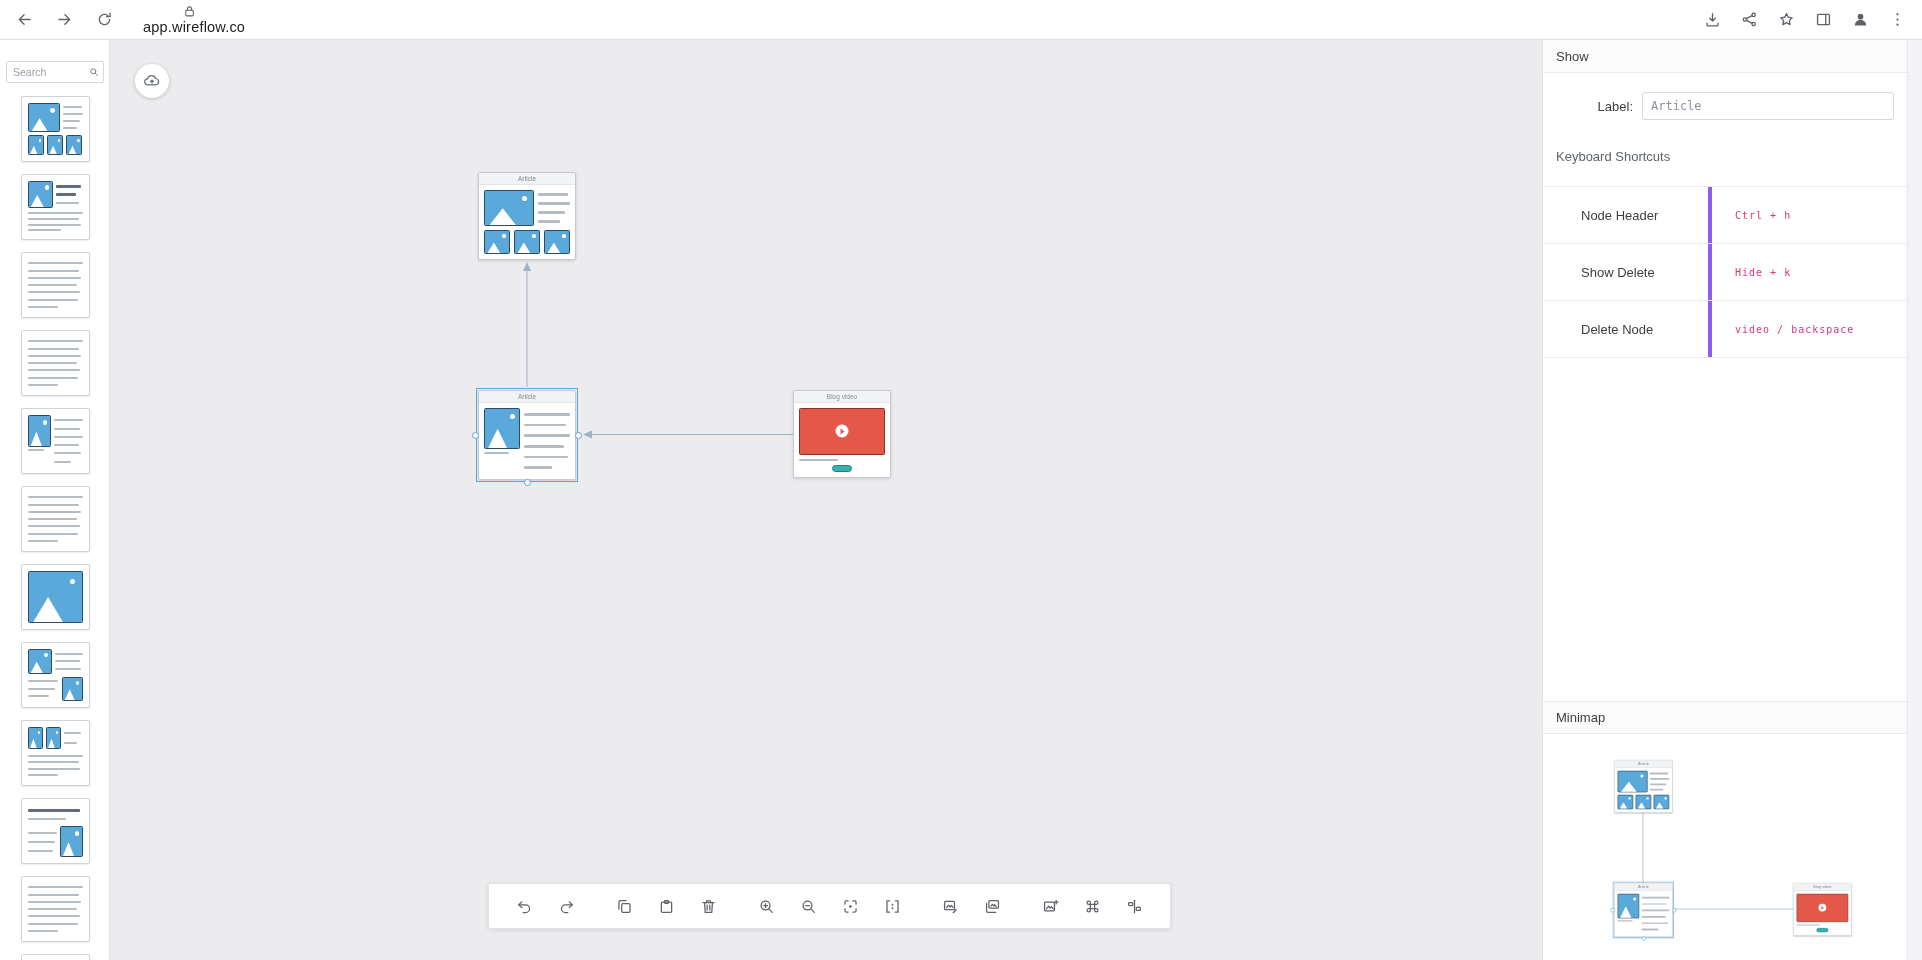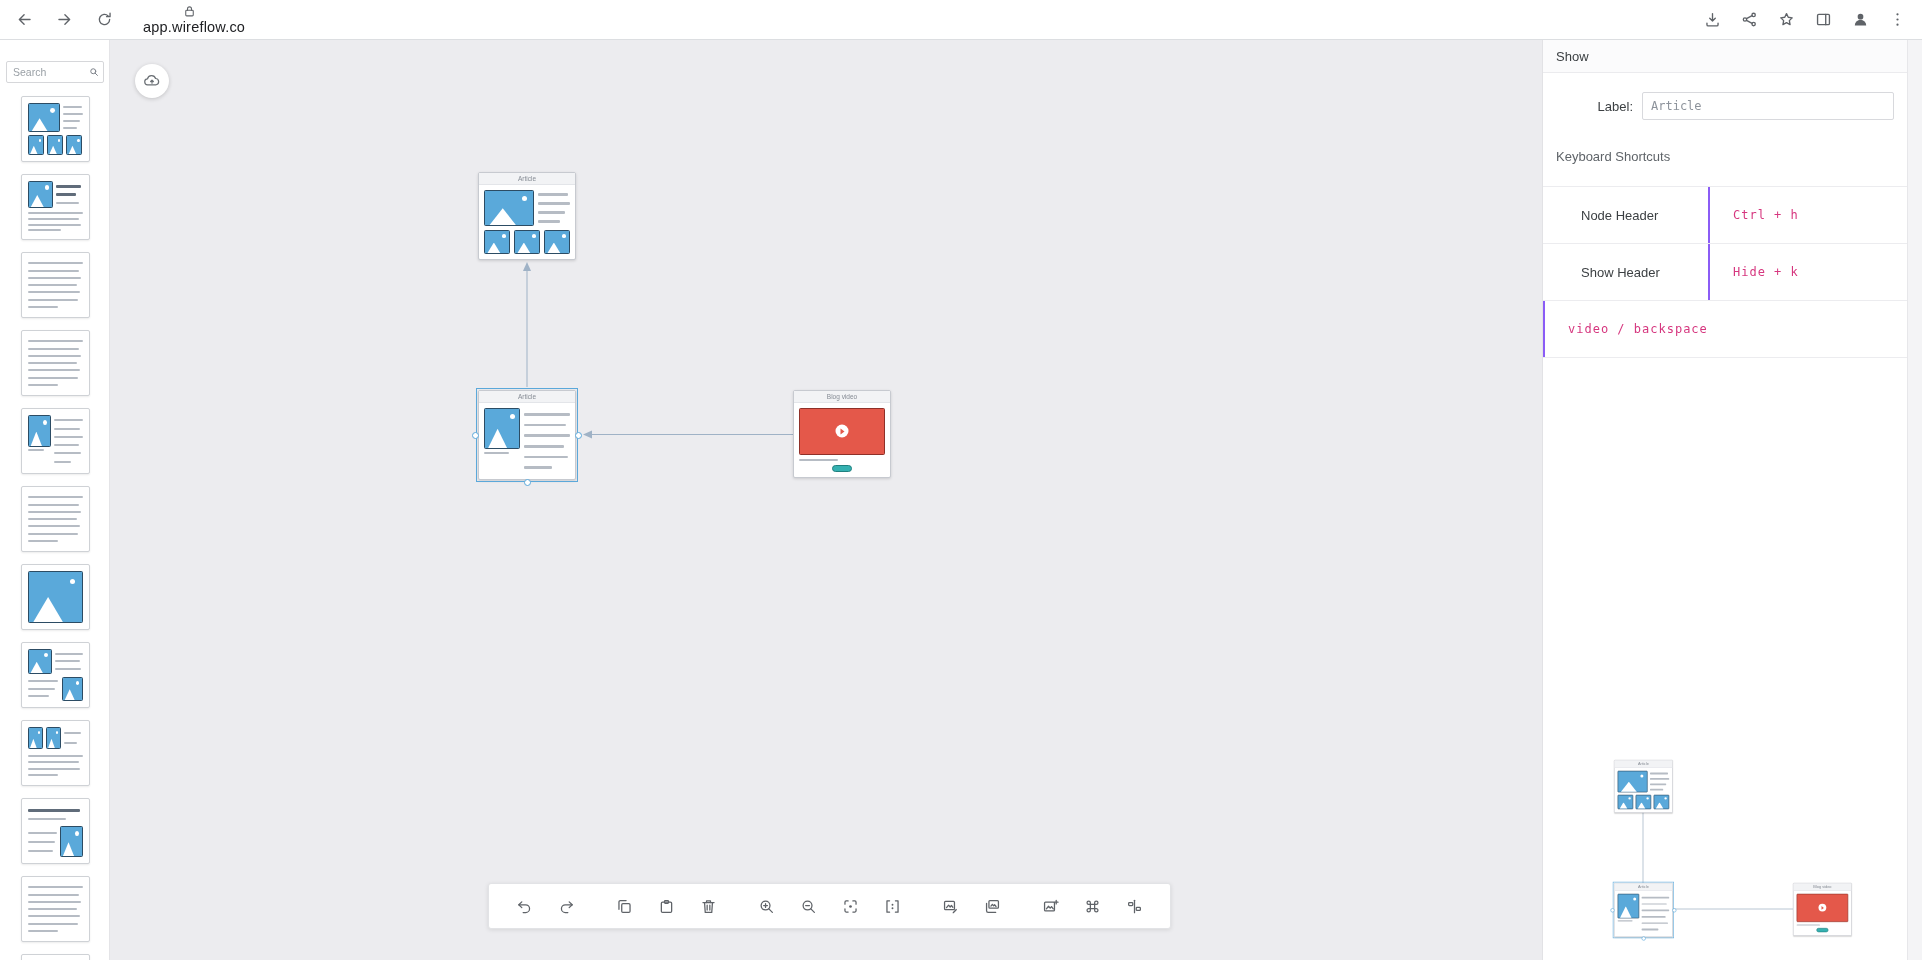--- a/index.html
+++ b/index.html
@@ -77,21 +77,21 @@
   .phead{position:absolute;left:0;right:0;height:33px;background:#fbfbfc;border-bottom:1px solid #ebebee;display:flex;align-items:center;padding:0 13px;font-size:13px;color:#3c4043;}
   .phead.top{top:0;}
   .phead.mm{top:661px;border-top:1px solid #ebebee;}
   .labelrow{position:absolute;top:52px;left:0;right:13px;height:28px;display:flex;align-items:center;justify-content:flex-end;gap:9px;}
   .labelrow label{font-size:13px;color:#3c4043;}
   .labelrow input{width:252px;height:28px;border:1px solid #d8d9dd;border-radius:2px;font-family:"DejaVu Sans Mono",monospace;font-size:12px;color:#8d939b;padding:0 8px;outline:none;background:#fff;}
   .kstitle{position:absolute;top:109px;left:13px;font-size:13px;color:#5f6469;}
   .kstable{position:absolute;top:146px;left:0;right:0;border-bottom:1px solid #ececef;}
   .ksrow{height:57px;display:flex;align-items:stretch;border-top:1px solid #ececef;}
   .ksaction{width:165px;padding-left:38px;font-size:13px;color:#3c4043;display:flex;align-items:center;}
-  .kskeys{flex:1;border-left:2px solid #8b5cf6;padding-left:23px;display:flex;align-items:center;font-family:"DejaVu Sans Mono",monospace;font-size:12px;letter-spacing:1px;color:#d6377f;}
+  .kskeys{flex:1;border-left:4px solid #8b5cf6;padding-left:23px;display:flex;align-items:center;font-family:"DejaVu Sans Mono",monospace;font-size:10px;letter-spacing:1px;color:#d6377f;}
   .mm-edges{position:absolute;left:0;top:0;pointer-events:none;z-index:0;}
   .mini-wrap{position:absolute;z-index:1;}
   .mini-wrap .node{box-shadow:0 1px 2px rgba(0,0,0,.15);}
 
   .vscroll{position:absolute;left:1907px;top:0;width:15px;height:920px;background:#f4f4f6;border-left:1px solid #e7e7ea;}
 </style>
 </head>
 <body>
 
 <div class="chrome">
@@ -533,27 +533,31 @@
       <label>Label:</label>
       <input value="Article" style="">
     </div>
     <div class="kstitle">Keyboard Shortcuts</div>
     <div class="kstable" id="kstable">
         <div class="ksrow">
           <div class="ksaction">Node Header</div>
           <div class="kskeys">Ctrl + h</div>
         </div>
         <div class="ksrow">
-          <div class="ksaction">Show Header</div>
+          <div class="ksaction">Show Delete</div>
           <div class="kskeys">Hide + k</div>
         </div>
         <div class="ksrow">
+          <div class="ksaction">Delete Node</div>
           <div class="kskeys">video / backspace</div>
         </div>
       </div>
+    <div class="phead mm">
+      <span>Minimap</span>
+    </div>
     <svg class="mm-edges" width="365" height="920">
       <path d="M100 772 V843" stroke="#b9c6d3" stroke-width="1" fill="none"></path>
       <path d="M250 869 H130" stroke="#b9c6d3" stroke-width="1" fill="none"></path>
     </svg>
     <div id="minimap">
         <div class="mini-wrap" style="left: 71px; top: 720px; width: 58.8px; height: 52.8px;">
           <div class="node" style="left: 0px; top: 0px; width: 98px; height: 88px; transform: scale(0.6); transform-origin: 0px 0px;">
             <div class="node-h">Article</div>
             <div class="node-b wire">
               <div class="wrow" style="flex: 3 1 0%;">

